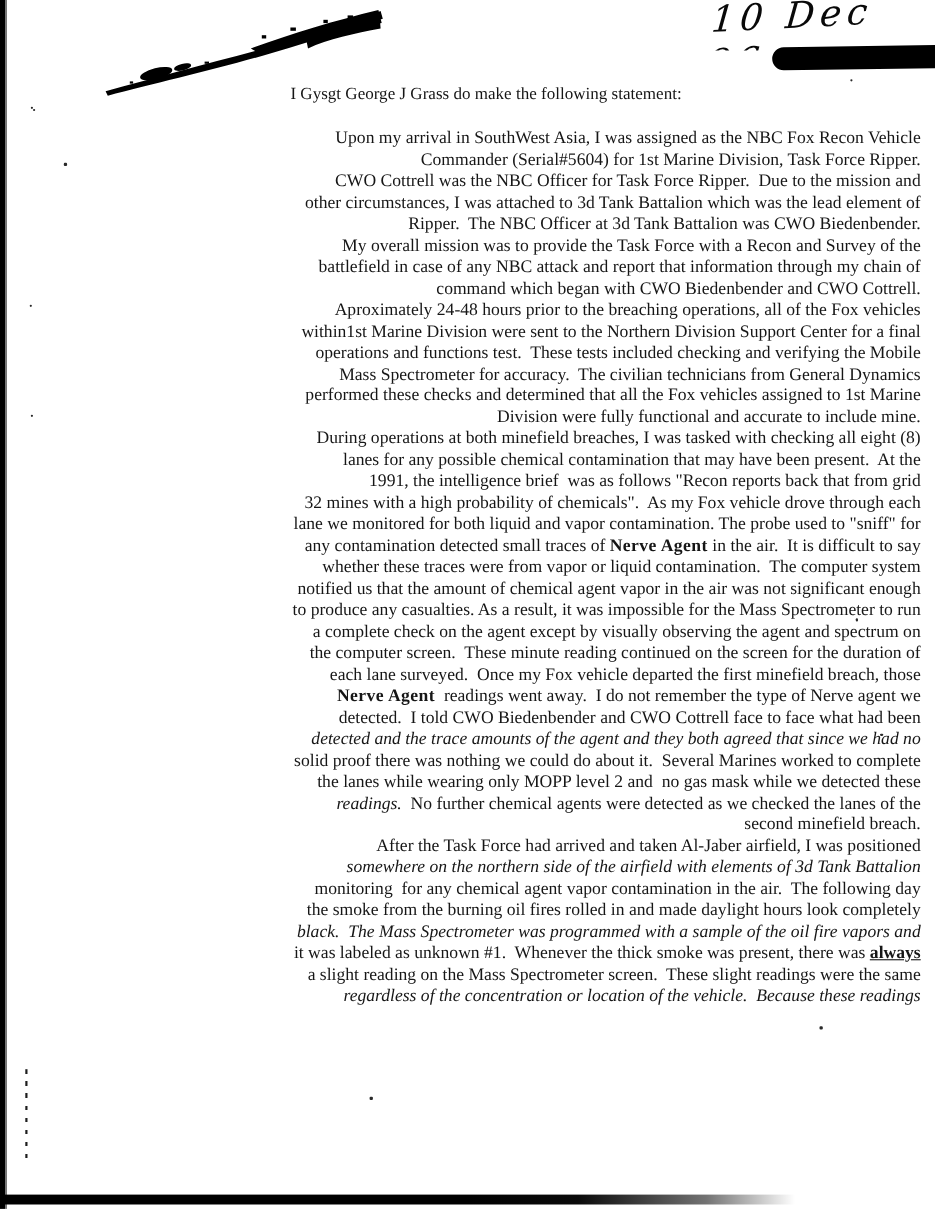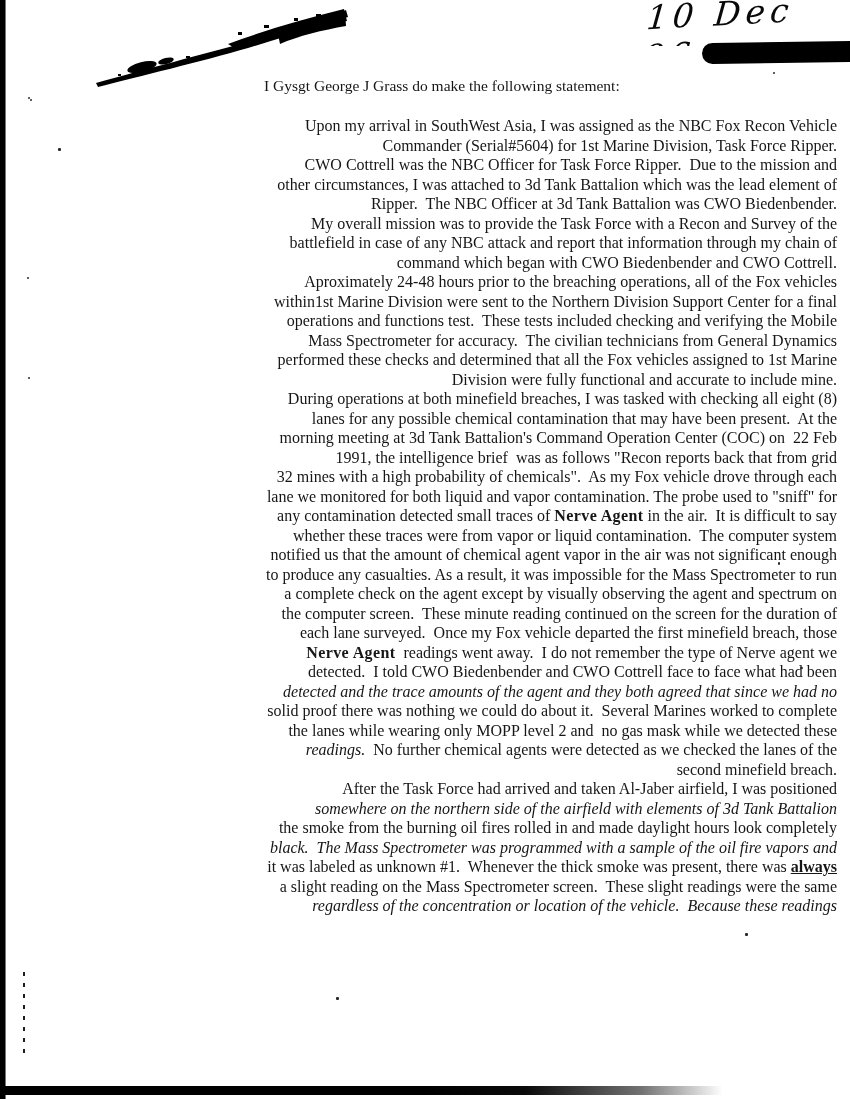--- a/index.html
+++ b/index.html
@@ -84,21 +84,20 @@
       <div class="line first"><span>Aproximately 24-48 hours prior to the breaching operations, all of the Fox vehicles</span></div>
       <div class="line"><span>within1st Marine Division were sent to the Northern Division Support Center for a final</span></div>
       <div class="line"><span>operations and functions test.  These tests included checking and verifying the Mobile</span></div>
       <div class="line"><span>Mass Spectrometer for accuracy.  The civilian technicians from General Dynamics</span></div>
       <div class="line"><span>performed these checks and determined that all the Fox vehicles assigned to 1st Marine</span></div>
       <div class="line"><span>Division were fully functional and accurate to include mine.</span></div>
     </div>
     <div class="para p-normal">
       <div class="line first"><span>During operations at both minefield breaches, I was tasked with checking all eight (8)</span></div>
       <div class="line"><span>lanes for any possible chemical contamination that may have been present.  At the</span></div>
-      <div class="line"><span>morning meeting at 3d Tank Battalion's Command Operation Center (COC) on  22 Feb</span></div>
       <div class="line"><span>1991, the intelligence brief  was as follows "Recon reports back that from grid</span></div>
       <div class="line"><span>32 mines with a high probability of chemicals".  As my Fox vehicle drove through each</span></div>
       <div class="line"><span>lane we monitored for both liquid and vapor contamination. The probe used to "sniff" for</span></div>
       <div class="line"><span>any contamination detected small traces of </span><span class="b">Nerve Agent</span><span> in the air.  It is difficult to say</span></div>
       <div class="line"><span>whether these traces were from vapor or liquid contamination.  The computer system</span></div>
       <div class="line"><span>notified us that the amount of chemical agent vapor in the air was not significant enough</span></div>
       <div class="line"><span>to produce any casualties. As a result, it was impossible for the Mass Spectrometer to run</span></div>
       <div class="line"><span>a complete check on the agent except by visually observing the agent and spectrum on</span></div>
       <div class="line"><span>the computer screen.  These minute reading continued on the screen for the duration of</span></div>
       <div class="line"><span>each lane surveyed.  Once my Fox vehicle departed the first minefield breach, those</span></div>
@@ -106,20 +105,21 @@
       <div class="line"><span>detected.  I told CWO Biedenbender and CWO Cottrell face to face what had been</span></div>
       <div class="line"><span class="i">detected and the trace amounts of the agent and they both agreed that since we had no</span></div>
       <div class="line"><span>solid proof there was nothing we could do about it.  Several Marines worked to complete</span></div>
       <div class="line"><span>the lanes while wearing only MOPP level 2 and  no gas mask while we detected these</span></div>
       <div class="line"><span class="i">readings.</span><span>  No further chemical agents were detected as we checked the lanes of the</span></div>
       <div class="line"><span>second minefield breach.</span></div>
     </div>
     <div class="para p-normal">
       <div class="line first"><span>After the Task Force had arrived and taken Al-Jaber airfield, I was positioned</span></div>
       <div class="line"><span class="i">somewhere on the northern side of the airfield with elements of 3d Tank Battalion</span></div>
+      <div class="line"><span>monitoring  for any chemical agent vapor contamination in the air.  The following day</span></div>
       <div class="line"><span>the smoke from the burning oil fires rolled in and made daylight hours look completely</span></div>
       <div class="line"><span class="i">black.  The Mass Spectrometer was programmed with a sample of the oil fire vapors and</span></div>
       <div class="line"><span>it was labeled as unknown #1.  Whenever the thick smoke was present, there was </span><span class="u">always</span></div>
       <div class="line"><span>a slight reading on the Mass Spectrometer screen.  These slight readings were the same</span></div>
       <div class="line"><span class="i">regardless of the concentration or location of the vehicle.  Because these readings</span></div>
     </div>
   </div>
 
 <div class="speck" style="left:58px;top:148px;"></div>
 <div class="speck" style="left:28px;top:97px;width:2px;height:2px;"></div>

